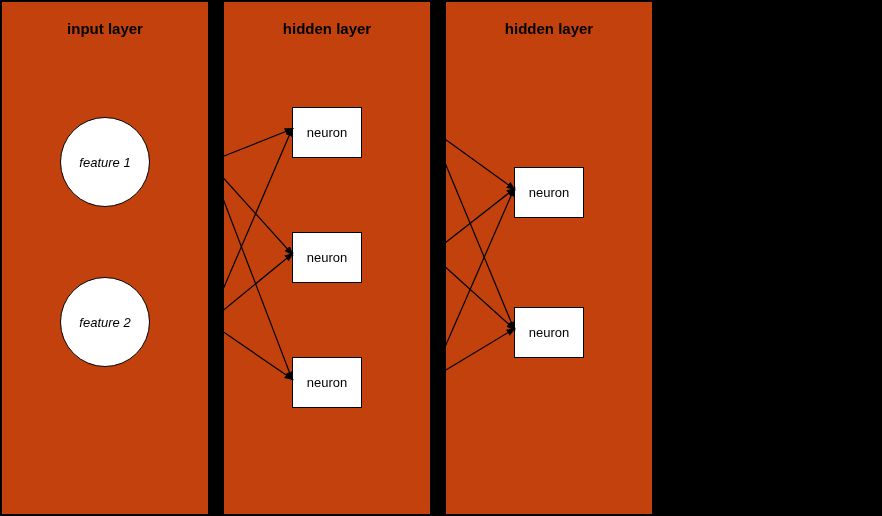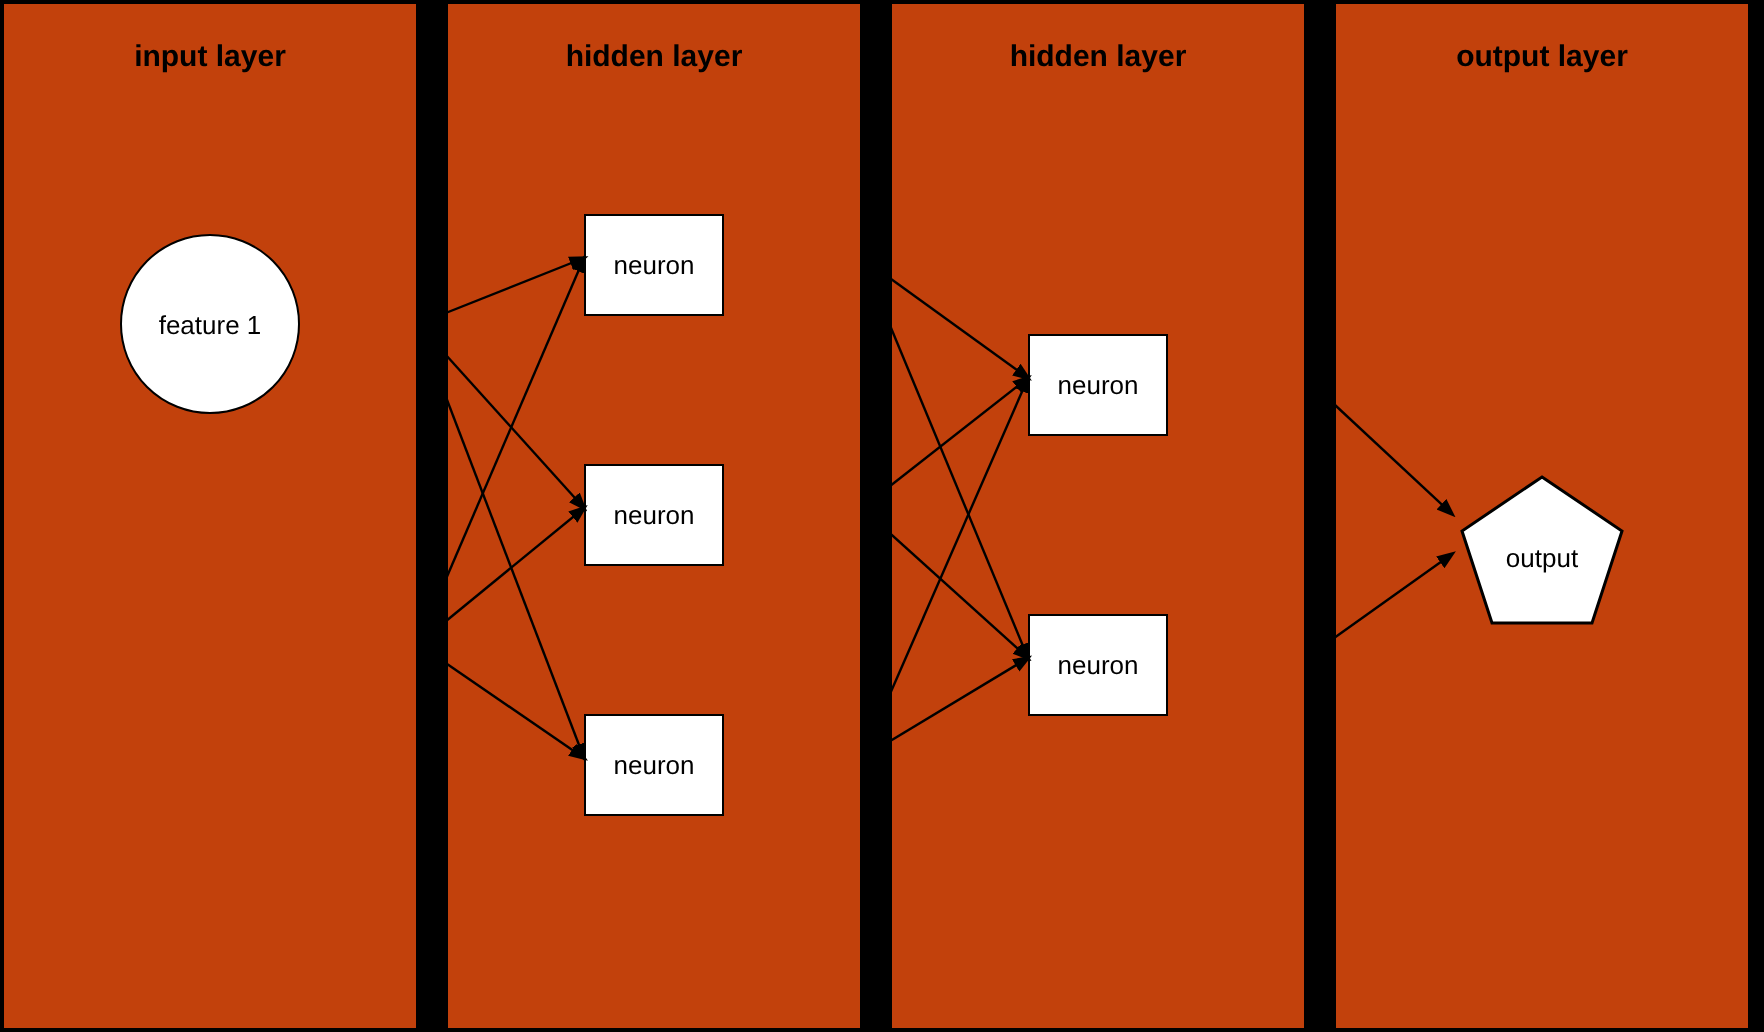--- a/index.html
+++ b/index.html
@@ -52,20 +52,21 @@
       width: 90px;
       height: 90px;
       border-radius: 50%;
       border: 1.5px solid #000;
       background: #fff;
       display: flex;
       align-items: center;
       justify-content: center;
       font-size: 13px;
       position: absolute;
+      font-style: italic;
     }
     .circle.feature1 { top: 80px; left: 50%; transform: translateX(-50%); }
     .circle.feature2 { top: 240px; left: 50%; transform: translateX(-50%); }
 
     
     .neuron-box {
       width: 70px;
       height: 51px;
       border: 1.5px solid #000;
       background: #fff;
@@ -94,20 +95,23 @@
 </head>
 <body>
 
 <div class="diagram-container">
 
   <div class="layer-panel input-panel">
     <div class="layer-title">input layer</div>
     <div class="layer-content">
       <div class="circle feature1">
         <span>feature 1</span>
+      </div>
+      <div class="circle feature2">
+        <span>feature 2</span>
       </div>
     </div>
   </div>
 
   <div class="gap-panel"></div>
 
   <div class="layer-panel hidden1-panel" style="position:relative; overflow:visible;">
     <div class="layer-title">hidden layer</div>
     <div class="layer-content" style="position:relative;">
 
@@ -173,36 +177,14 @@
 
         <line x1="-15" y1="342" x2="68" y2="152" stroke="#000" stroke-width="1.2" marker-end="url(#arrow2)"></line>
 
         <line x1="-15" y1="342" x2="68" y2="292" stroke="#000" stroke-width="1.2" marker-end="url(#arrow2)"></line>
       </svg>
     </div>
   </div>
 
   <div class="gap-panel"></div>
 
-  <div class="layer-panel output-panel" style="position:relative; overflow:visible;">
-    <div class="layer-title">output layer</div>
-    <div class="layer-content" style="position:relative;">
-
-      <svg style="position:absolute; top:50%; left:50%; transform:translate(-50%,-50%); overflow:visible;" width="90" height="85">
-
-        <polygon points="45,5 85,32 70,78 20,78 5,32" fill="#fff" stroke="#000" stroke-width="1.5"></polygon>
-        <text x="45" y="50" text-anchor="middle" font-size="13" font-family="Arial" fill="#000">output</text>
-      </svg>
-
-      <svg class="arrows-svg" style="overflow:visible;">
-        <defs>
-          <marker id="arrow3" markerWidth="8" markerHeight="8" refX="6" refY="3" orient="auto">
-            <path d="M0,0 L0,6 L8,3 z" fill="#000"></path>
-          </marker>
-        </defs>
-
-        <line x1="-15" y1="152" x2="58" y2="220" stroke="#000" stroke-width="1.2" marker-end="url(#arrow3)"></line>
-        <line x1="-15" y1="292" x2="58" y2="240" stroke="#000" stroke-width="1.2" marker-end="url(#arrow3)"></line>
-      </svg>
-    </div>
-  </div>
 
 </div>
 
 </body></html>

